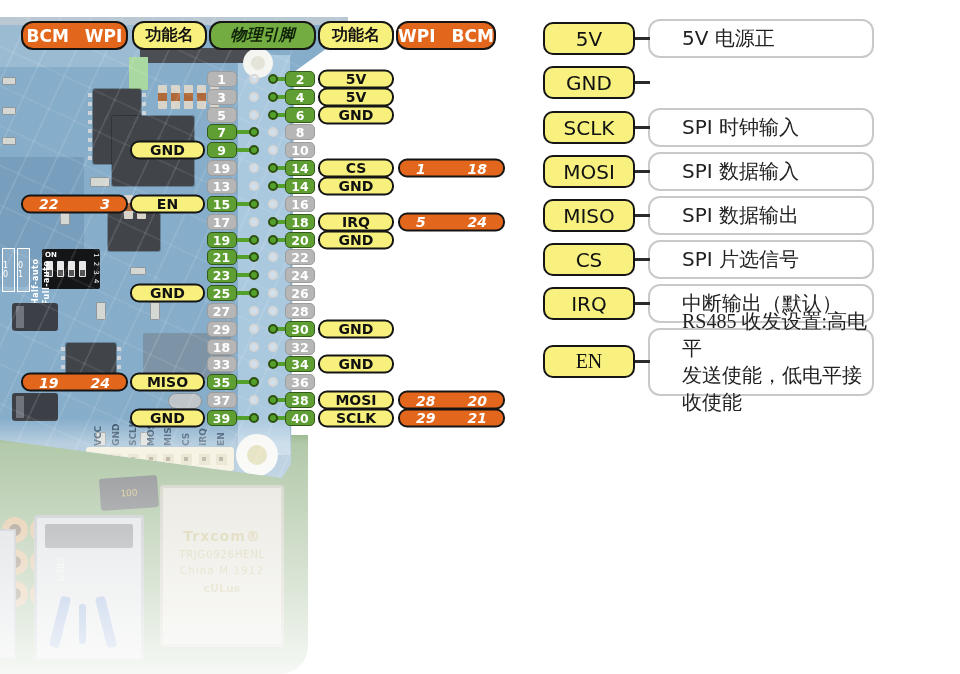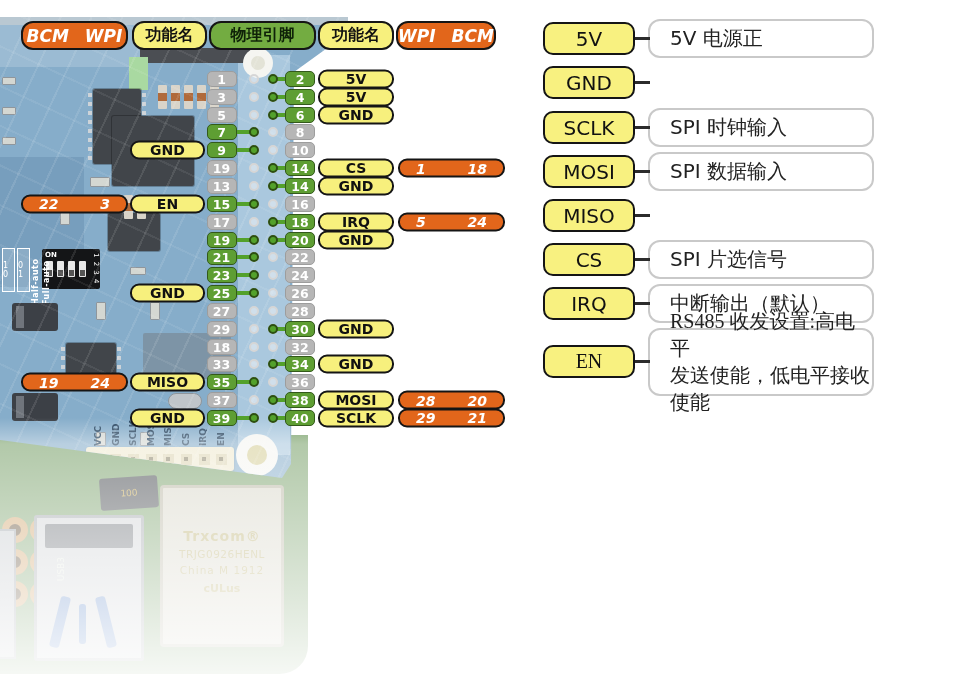--- a/index.html
+++ b/index.html
@@ -72,23 +72,23 @@
   .sliver{position:absolute;left:-6px;top:512px;width:22px;height:130px;background:#c4c8cc;border:2px solid #9aa0a6;}
   .pad{position:absolute;width:26px;height:26px;border-radius:50%;border:7px solid #cfa269;background:#5d4a32;}
   .usb3txt{position:absolute;left:56px;top:540px;font-size:9px;color:#e6ece2;}
   .wash{position:absolute;inset:0;pointer-events:none;z-index:3;
         background:linear-gradient(180deg,rgba(255,255,255,0) 0%,rgba(255,255,255,0) 61%,
         rgba(255,255,255,.42) 65%,rgba(255,255,255,.55) 74%,rgba(255,255,255,.75) 88%,rgba(255,255,255,.93) 100%);}
 
   
   .tb{position:absolute;top:21px;height:29px;border:2px solid #151515;border-radius:12px;z-index:4;
       display:flex;align-items:center;justify-content:center;font-weight:bold;}
-  .tb.orange{background:#e2661b;color:#fff;font-size:17px;word-spacing:10px;font-style:italic;}
+  .tb.orange{background:#e2661b;color:#fff;font-size:17px;word-spacing:10px;}
   .tb.yellow{background:#f7f07d;color:#111;font-size:16px;}
-  .tb.green{background:#73ac41;color:#0f2208;font-size:16px;}
+  .tb.green{background:#73ac41;color:#0f2208;font-size:16px;font-style:italic;}
 
   
   #pinrows{position:absolute;left:21px;top:70px;width:484px;z-index:4;}
   .prow{position:relative;height:17.85px;}
   .prow>span{position:absolute;top:50%;transform:translateY(-50%);}
   .pb{width:30px;height:16px;border-radius:5px;color:#fff;font-size:12.5px;font-weight:bold;
       text-align:center;line-height:15px;}
   .po{left:185.5px;} .pe{left:264px;}
   .pb.on{background:#5e9e33;border:1px solid #33591b;}
   .pb.off{background:#b6b6b6;border:1px solid #9d9d9d;}
@@ -104,21 +104,21 @@
   .ol{height:19px;border:2px solid #151515;border-radius:9px;background:#e2661b;color:#fff;
       font-size:14px;font-weight:bold;display:flex;justify-content:space-between;
       align-items:center;padding:0 16px;}
   .ol-l{left:0;width:107px;} .ol-r{left:377px;width:107px;}
 
   
   .lrow{position:absolute;left:543px;width:389px;height:39px;z-index:4;}
   .lrow.tall{height:68px;font-family:Liberation Serif, serif;}
   .lbox{position:absolute;left:105px;top:0;width:226px;height:100%;background:#fff;
         border:2px solid #c9c9c9;border-radius:12px;display:flex;flex-direction:column;
-        justify-content:center;padding-left:20px;font-size:20px;color:#222;}
+        justify-content:center;padding-left:32px;font-size:20px;color:#222;}
   .lbox .d{line-height:27px;}
   .lbadge{position:absolute;left:0;top:3px;width:92px;height:33px;background:#f8f180;
           border:2px solid #151515;border-radius:10px;display:flex;align-items:center;
           justify-content:center;font-size:20px;color:#111;}
   .lstub{position:absolute;left:90px;top:18px;width:17px;height:2.5px;background:#2b2b2b;}
   .lrow.tall .lbadge{top:17px;} .lrow.tall .lstub{top:32px;}
 </style>
 </head>
 <body>
 
@@ -479,20 +479,23 @@
     <span class="lbadge">SCLK</span>
   </div>
   <div class="lrow" style="top:152px">
     <span class="lbox">
         <span class="d">SPI 数据输入</span>
       </span>
     <span class="lstub"></span>
     <span class="lbadge">MOSI</span>
   </div>
   <div class="lrow" style="top:196px">
+    <span class="lbox">
+        <span class="d">SPI 数据输出</span>
+      </span>
     <span class="lstub"></span>
     <span class="lbadge">MISO</span>
   </div>
   <div class="lrow" style="top:240px">
     <span class="lbox">
         <span class="d">SPI 片选信号</span>
       </span>
     <span class="lstub"></span>
     <span class="lbadge">CS</span>
   </div>

